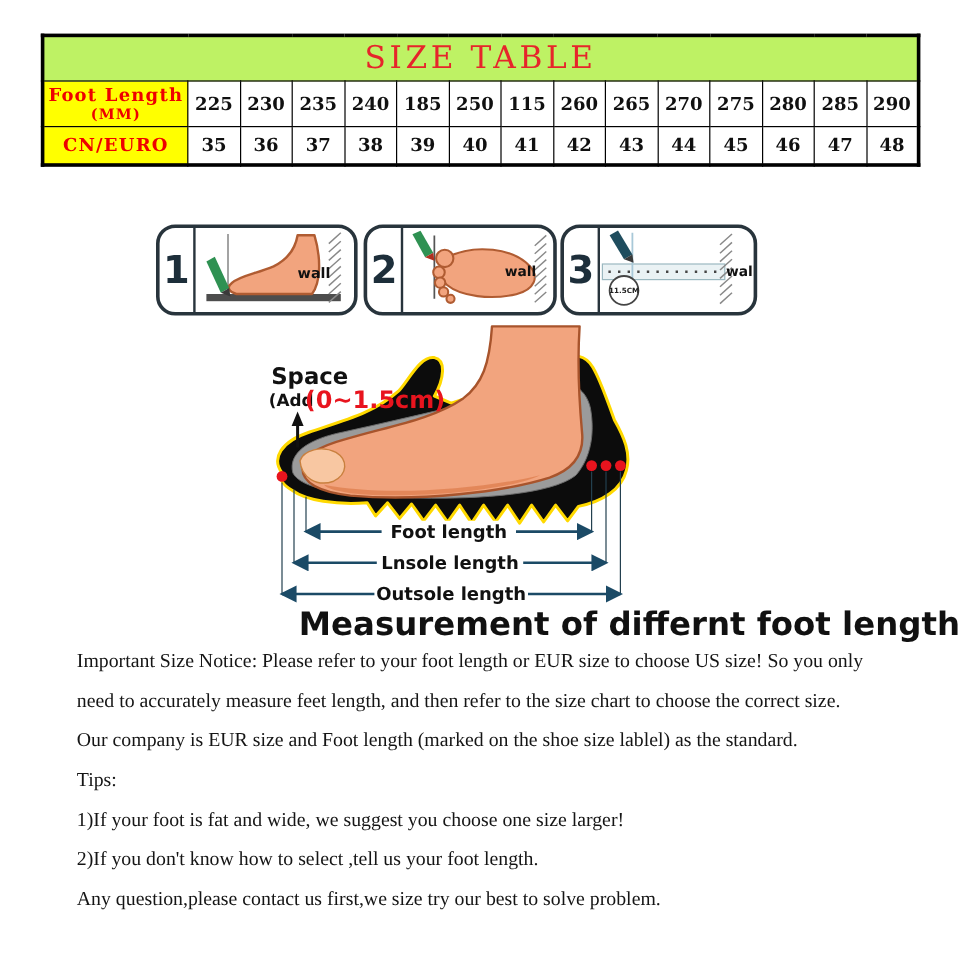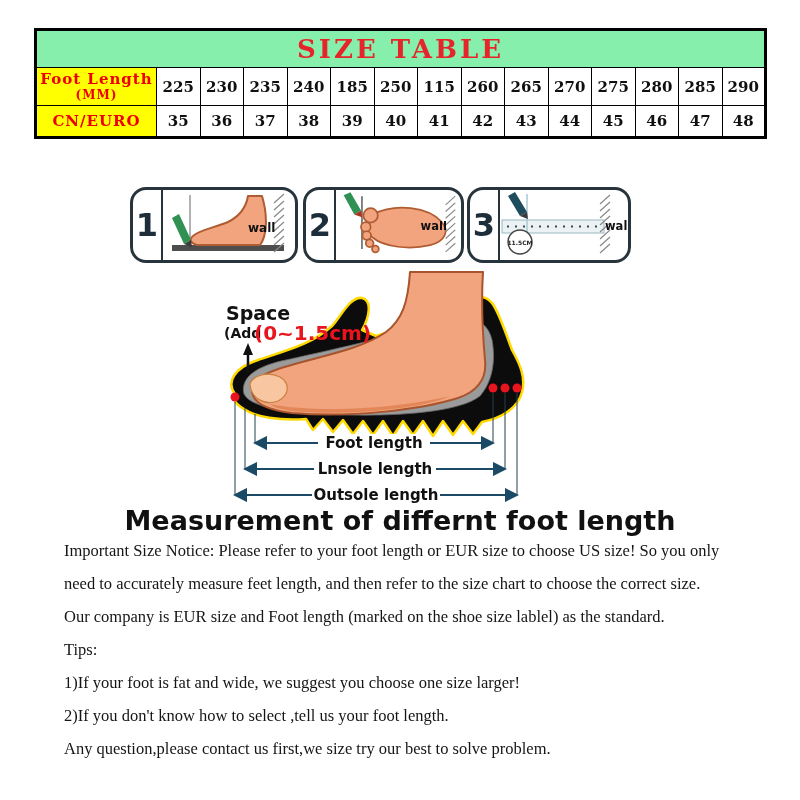--- a/index.html
+++ b/index.html
@@ -4,21 +4,21 @@
 <style>
   * { margin:0; padding:0; box-sizing:border-box; }
   html,body { width:800px; height:800px; background:#fff; }
   .canvas { position:relative; width:800px; height:800px; background:#fff; overflow:hidden; }
 
   
   table.size-table { position:absolute; left:34px; top:28px; width:733px;
     border-collapse:collapse; border:3px solid #000;
     font-family:"DejaVu Serif", serif; table-layout:fixed; }
   .size-table td { border:1.5px solid #000; text-align:center; vertical-align:middle; }
-  .title-cell { background:#86efac; color:#e6252b; font-weight:bold; font-size:26px;
+  .title-cell { background:#bef264; color:#e6252b; font-weight:normal; font-size:26px;
     letter-spacing:3px; height:38px; }
   .rowhdr { background:#ffff00; color:#ee0000; font-weight:bold; font-size:15px;
     letter-spacing:1px; line-height:1.25; }
   .rowhdr .sub { display:block; font-size:12px; }
   .val { background:#fff; color:#101010; font-weight:bold; font-size:15px; }
   .r-us td { height:36px; }
   .r-fl td { height:38px; }
   .r-cn td { height:32px;margin-top:41px; }
 
   
@@ -26,21 +26,21 @@
     border:3px solid #28343c; border-radius:16px; display:flex; overflow:hidden; }
   .step-num { width:30px; border-right:2.5px solid #28343c; display:flex;
     align-items:center; justify-content:center; font-family:"DejaVu Sans", sans-serif;
     font-weight:bold; font-size:32px; color:#1d2e3a; }
   .step-art { flex:1; }
   .step-art svg, .diagram-svg { display:block; }
   svg text { font-family:"DejaVu Sans", sans-serif; font-weight:bold; }
 
   
   .diagram-svg { position:absolute; left:200px; top:258px; }
-  .caption { position:absolute; left:0; top:505px; width:800px; text-align:center;
+  .caption { position:absolute; left:0; top:505px; width:800px; text-align:right;
     font-family:"DejaVu Sans", sans-serif; font-weight:bold; font-size:27px; color:#111; }
 
   
   .notice { position:absolute; left:64px; top:541px; width:712px;
     font-family:"Liberation Serif", serif; color:#151515; }
   .notice p { font-size:16.5px; line-height:20px; margin:0 0 13px 0; white-space:nowrap; }
 </style>
 </head>
 <body>
 

